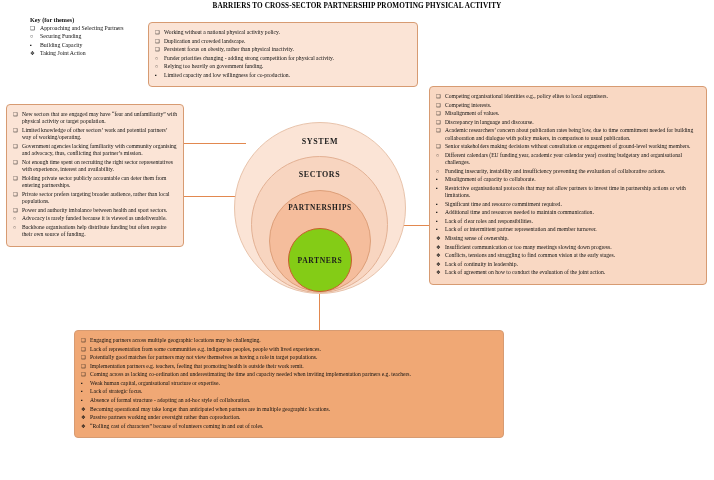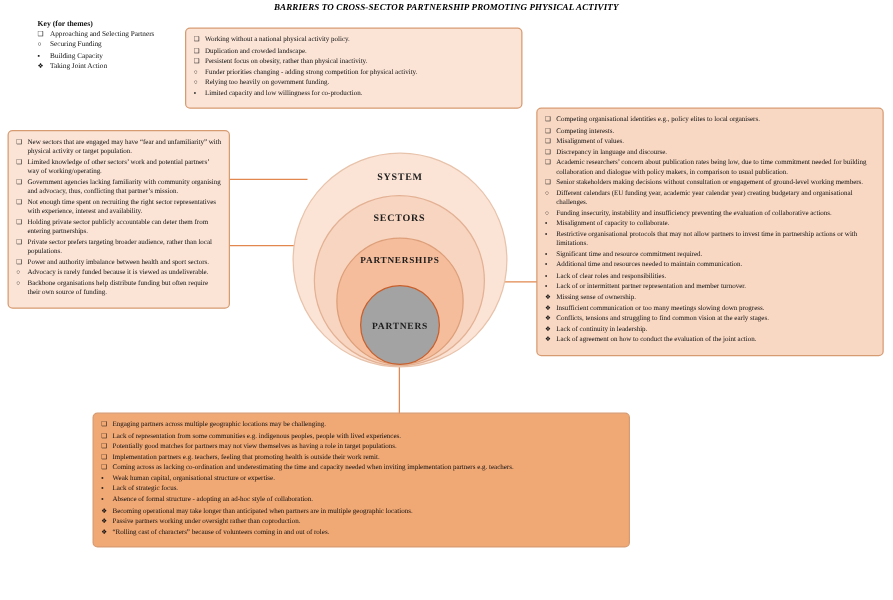--- a/index.html
+++ b/index.html
@@ -17,21 +17,20 @@
   .title {
     position: absolute;
     top: 2px;
     left: 0;
     width: 714px;
     text-align: center;
     font-size: 7.2px;
     font-weight: bold;
     letter-spacing: 0.1px;
     color: #000;
-    font-style: italic;
   }
   
   .circle {
     position: absolute;
     border-radius: 50%;
     display: flex;
     justify-content: center;
   }
   .circle span {
     font-weight: bold;
@@ -56,21 +55,21 @@
   #c-partnerships {
     width: 100px; height: 100px;
     left: 269px; top: 190px;
     background: #f5bd9c;
     border: 1px solid #dd9f79;
   }
   #c-partnerships span { margin-top: 12px; font-size: 7.4px;}
   #c-partners {
     width: 62px; height: 62px;
     left: 288px; top: 228px;
-    background: #a3a3a3;
+    background: #84cc16;
     border: 1px solid #c75f2d;
   }
   #c-partners span { margin-top: 27px; color: #1d1d1d; font-size: 7.6px;}
 
   
   .conn {
     position: absolute;
     background: #e2884f;
     height: 1px;
   }

